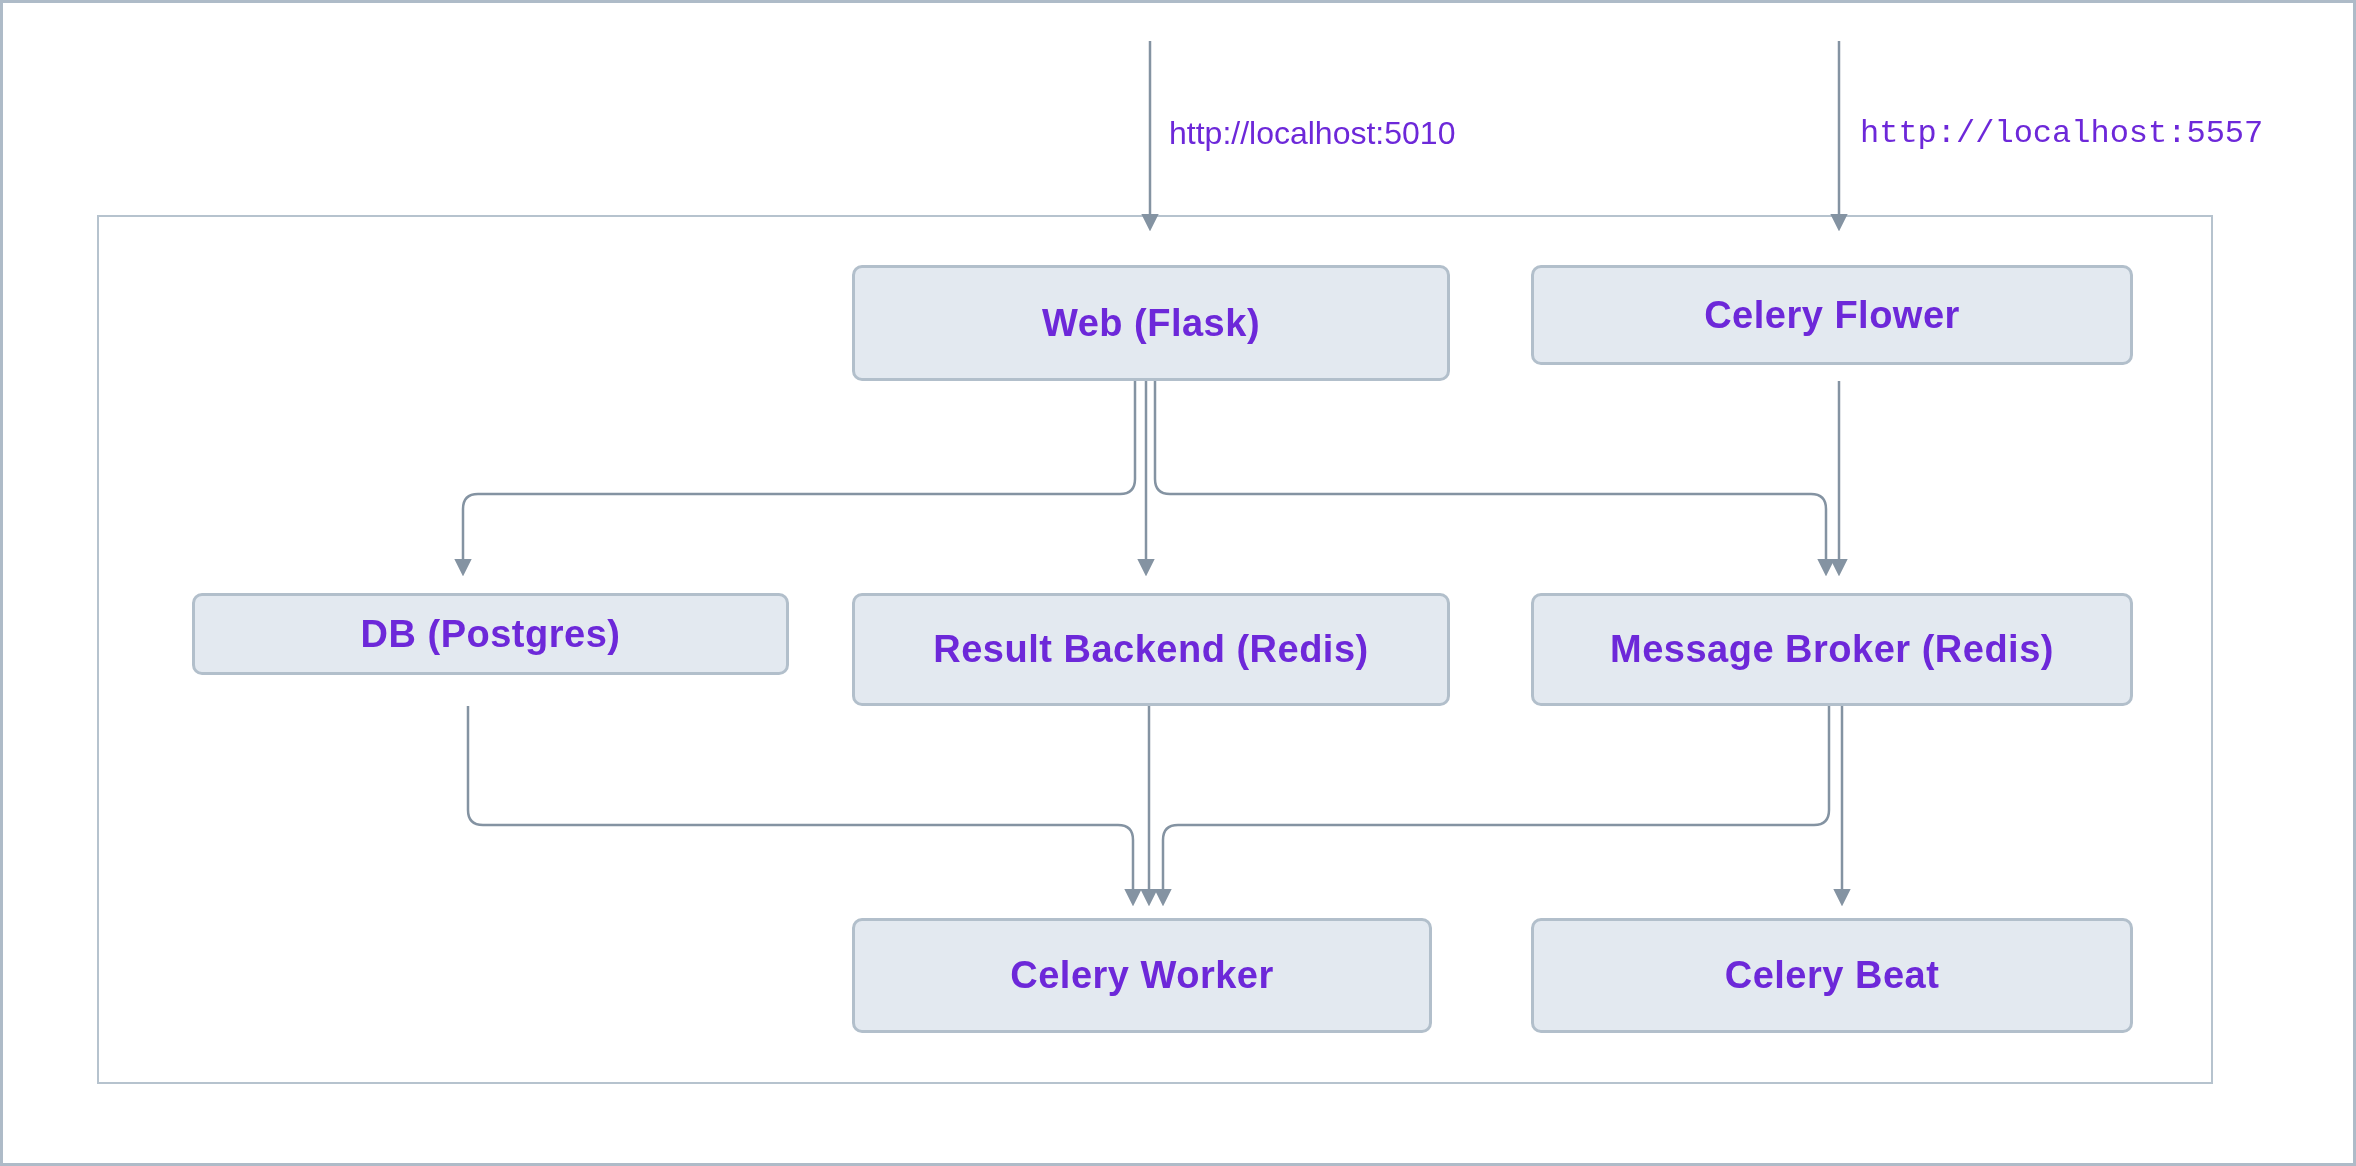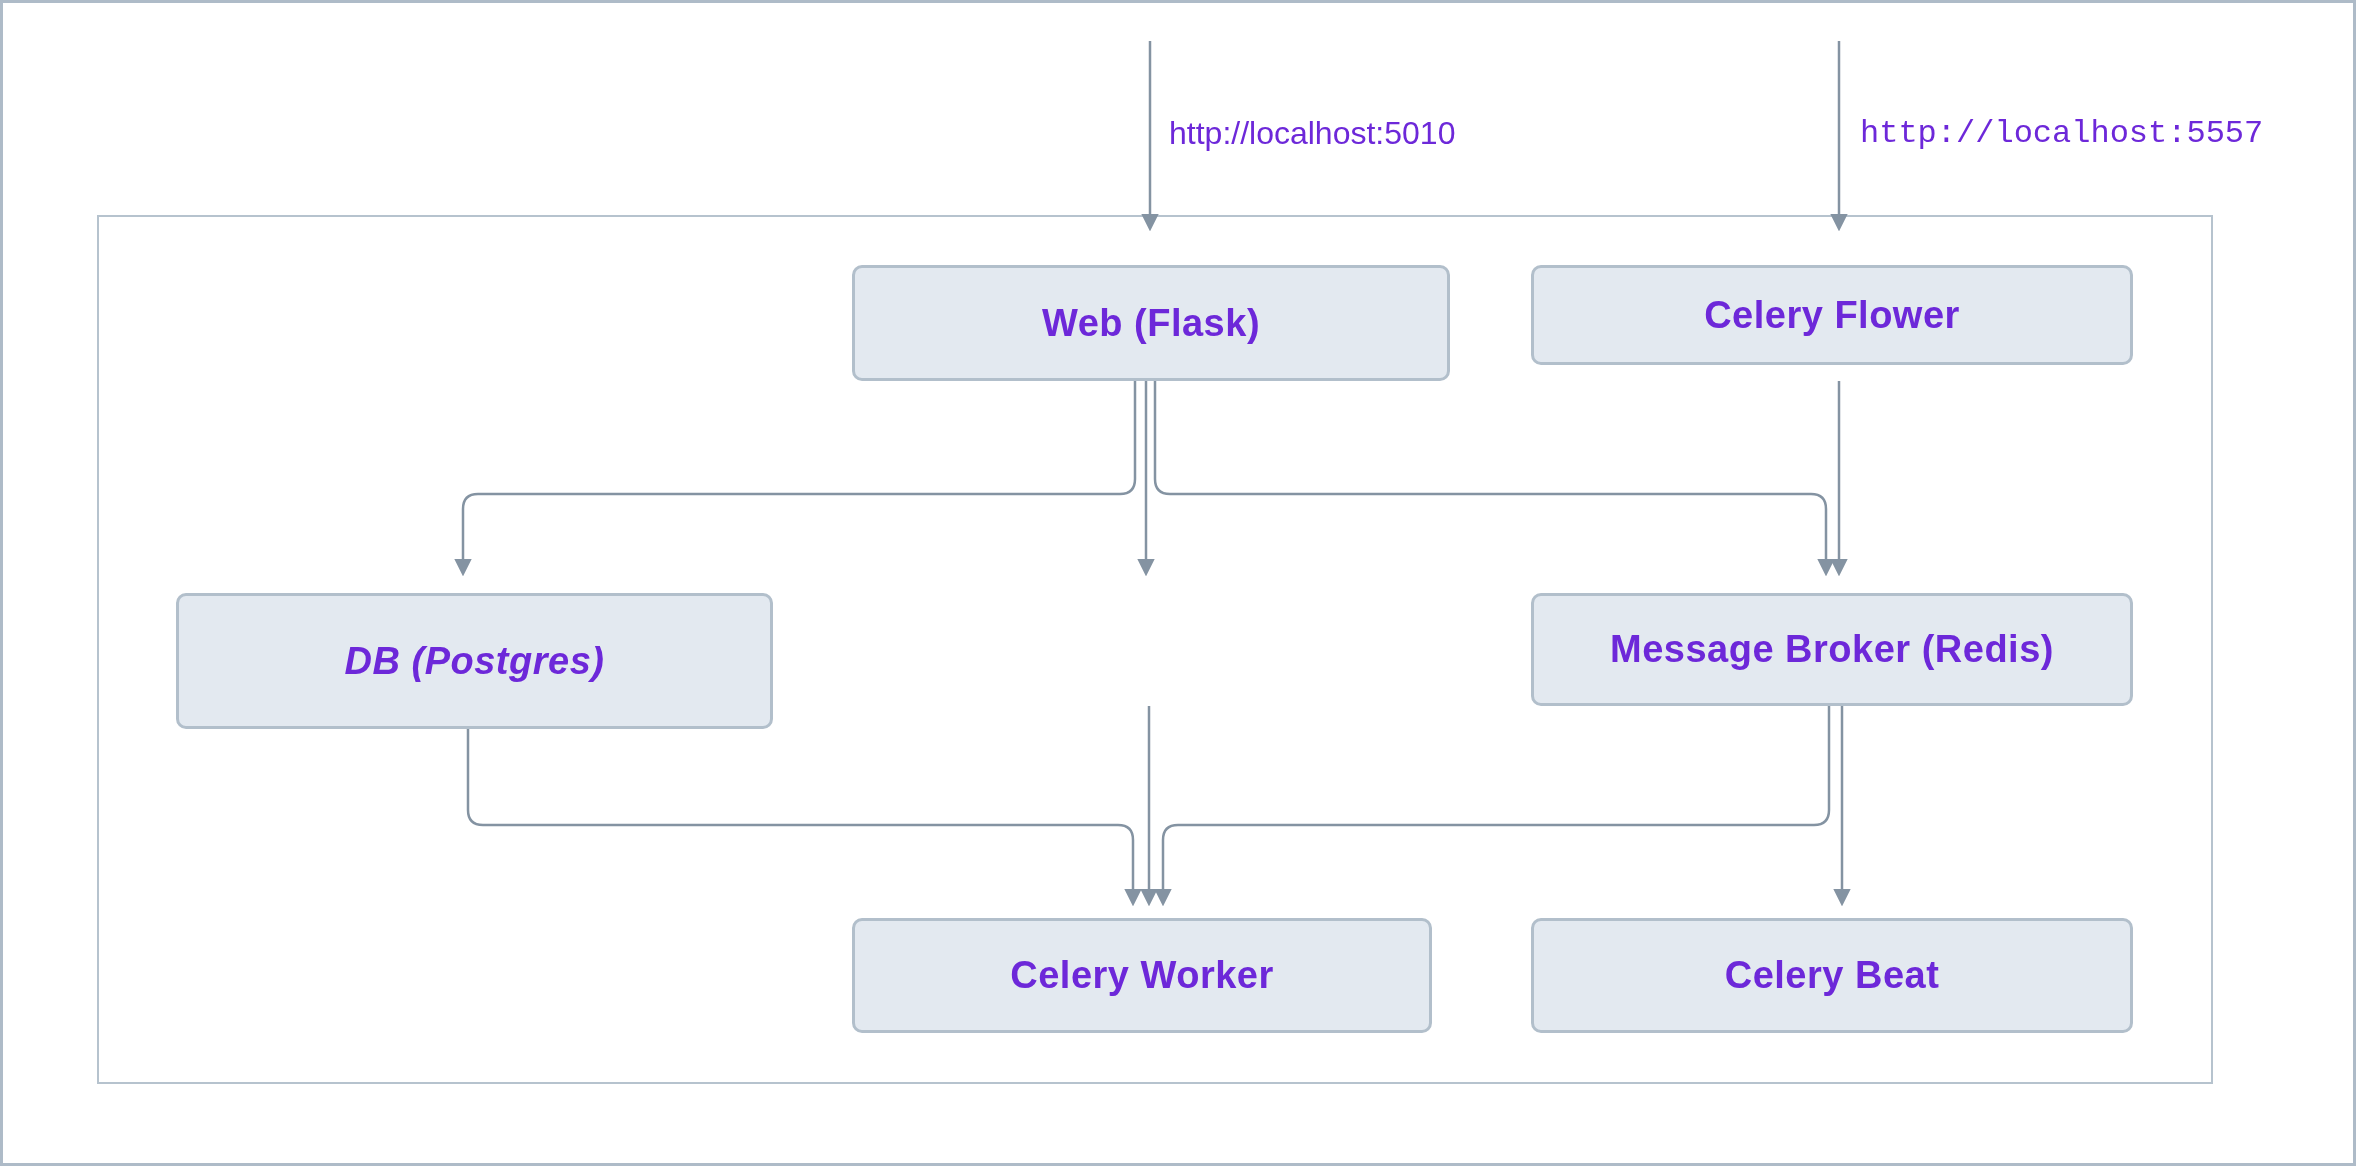--- a/index.html
+++ b/index.html
@@ -36,21 +36,21 @@
     color: #6d28d9;
     font-size: 38px;
     font-weight: bold;
     letter-spacing: 0.5px;
     text-align: center;
   }
 
   
   .node-web    { left: 849px;  top: 262px; width: 598px; height: 116px; }
   .node-flower { left: 1528px; top: 262px; width: 602px; height: 100px; }
-  .node-db     { left: 173px;  top: 590px; width: 597px; height: 136px; font-style: italic; }
+  .node-db     { left: 189px;  top: 590px; width: 597px; height: 82px; }
   .node-result { left: 849px;  top: 590px; width: 598px; height: 113px; }
   .node-broker { left: 1528px; top: 590px; width: 602px; height: 113px; }
   .node-worker { left: 849px;  top: 915px; width: 580px; height: 115px; }
   .node-beat   { left: 1528px; top: 915px; width: 602px; height: 115px; }
 
   .edge-layer {
     position: absolute;
     left: 0; top: 0;
     width: 2356px;
     height: 1166px;
@@ -100,20 +100,23 @@
 
   <div class="node node-web">
     <span>Web (Flask)</span>
   </div>
   <div class="node node-flower">
     <span>Celery Flower</span>
   </div>
   <div class="node node-db">
     <span>DB (Postgres)</span>
   </div>
+  <div class="node node-result">
+    <span>Result Backend (Redis)</span>
+  </div>
   <div class="node node-broker">
     <span>Message Broker (Redis)</span>
   </div>
   <div class="node node-worker">
     <span>Celery Worker</span>
   </div>
   <div class="node node-beat">
     <span>Celery Beat</span>
   </div>
 

